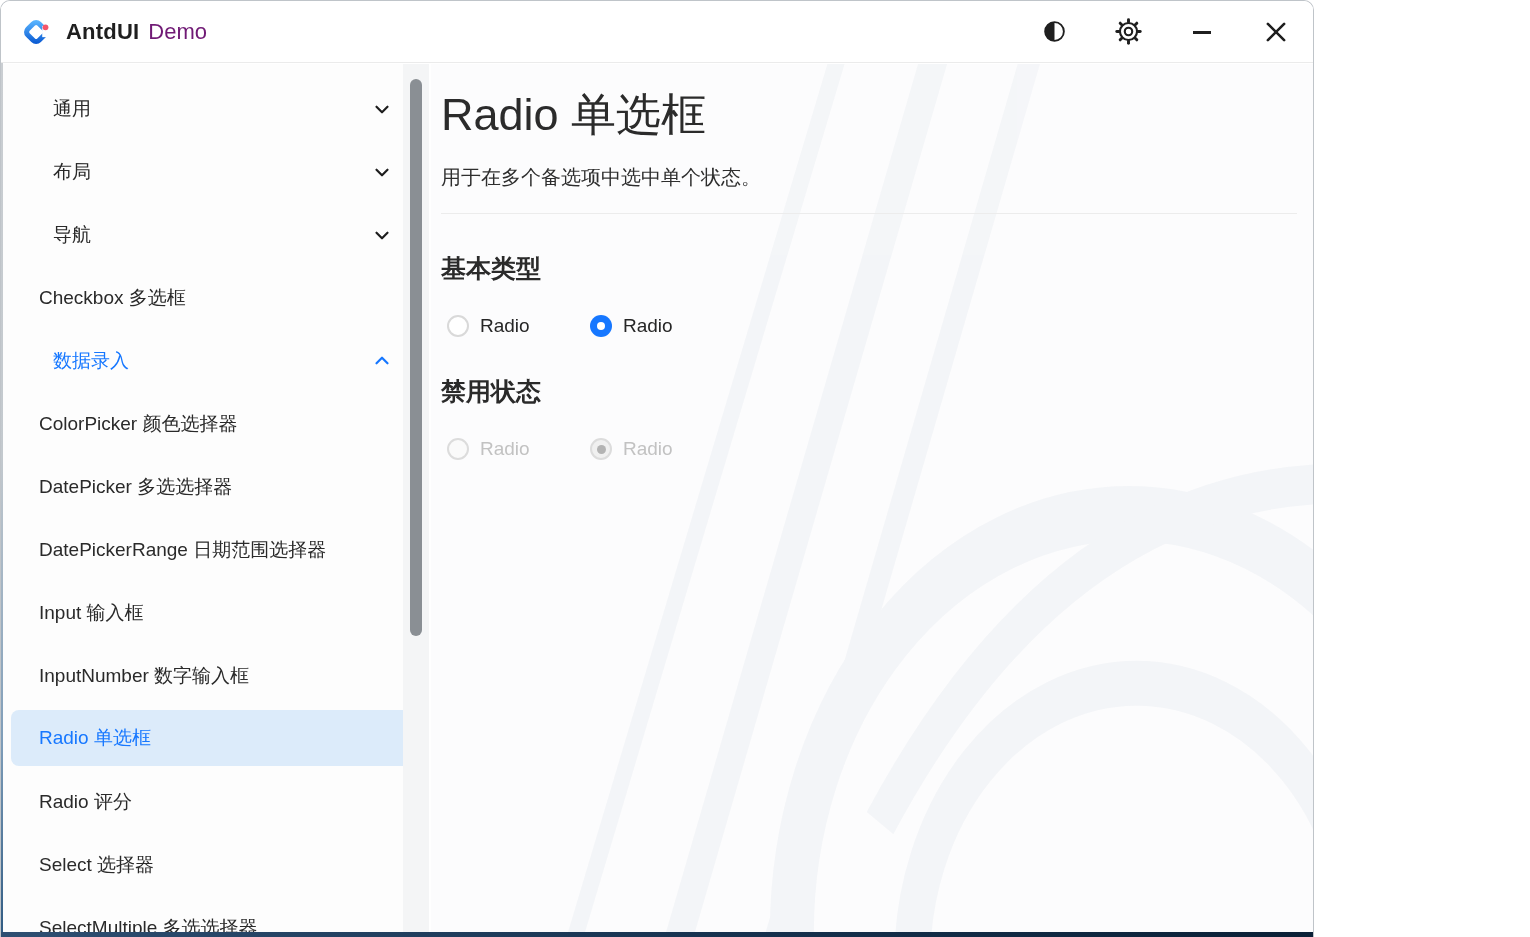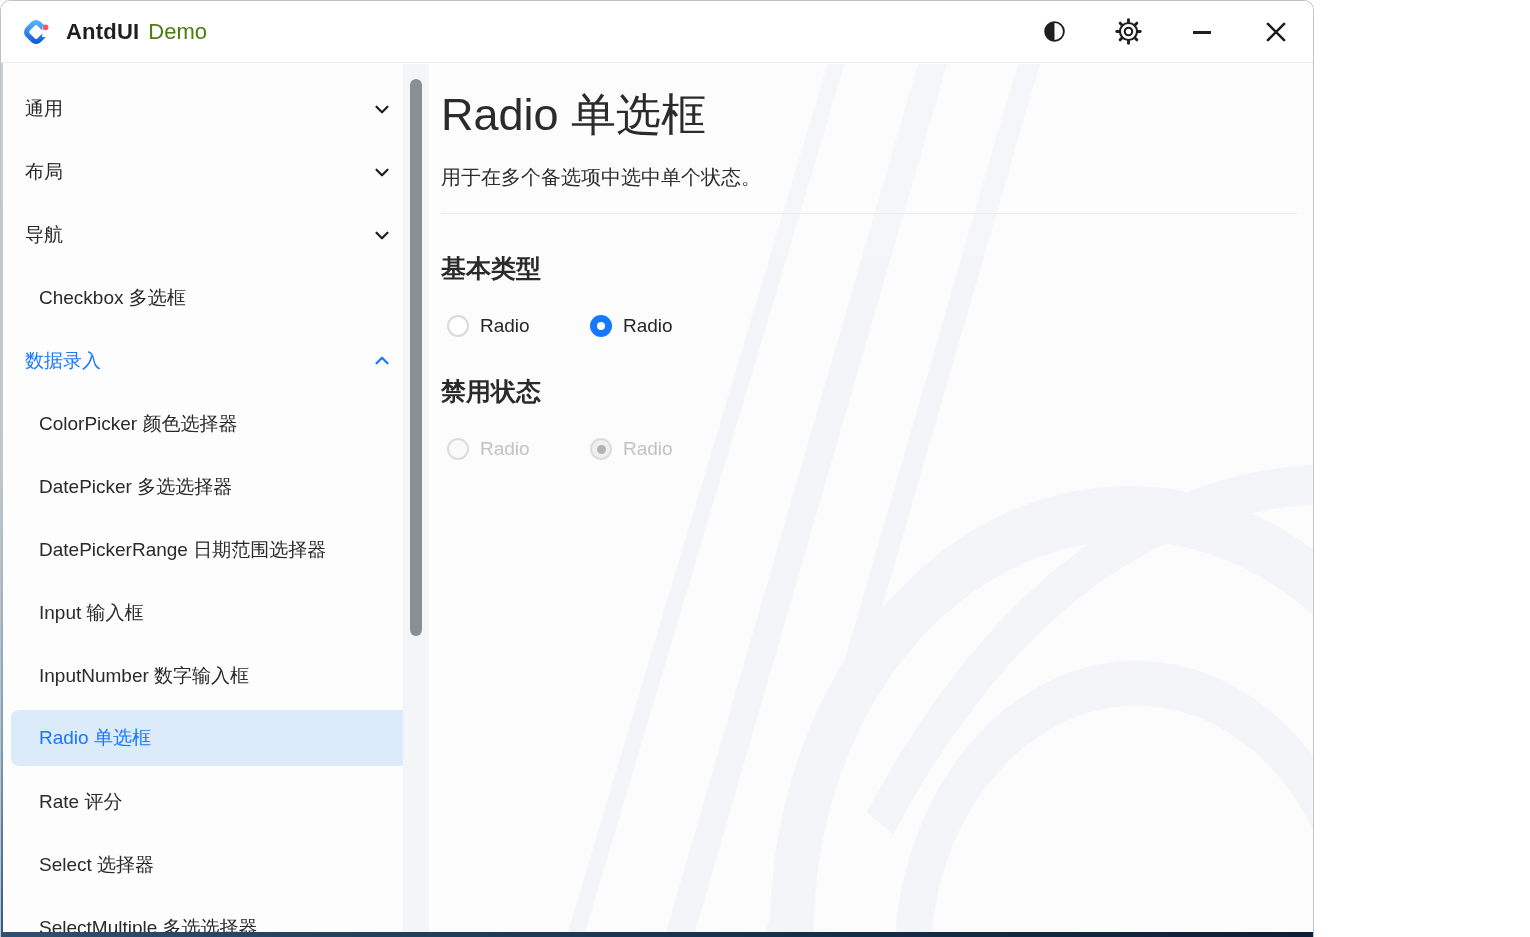--- a/index.html
+++ b/index.html
@@ -11,37 +11,37 @@
     color:#1f1f1f;
   }
   
   .titlebar {
     height:62px; display:flex; align-items:center;
     padding:0 13px 0 22px; background:#fff;
     border-bottom:1px solid #ebebeb;
   }
   .logo { width:30px; height:30px; flex:0 0 auto; }
   .brand { margin-left:13px; font-size:22px; font-weight:600; color:#1f1f1f; letter-spacing:.2px; }
-  .brand-suffix { margin-left:9px; font-size:22px; font-weight:500; color:#4d7c0f; }
+  .brand-suffix { margin-left:9px; font-size:22px; font-weight:500; color:#701a75; }
   .tb-spacer { flex:1; }
   .tb-btn {
     width:48px; height:44px; display:flex; align-items:center; justify-content:center;
     margin-left:26px; cursor:pointer; border-radius:6px;
   }
   .tb-btn svg { display:block; }
   
   .sidebar {
     position:absolute; top:63px; left:0; width:428px; bottom:0;
     background:#fdfdfd; overflow:hidden; padding-top:13px; z-index:2;
   }
   .side-item {
     height:63px; display:flex; align-items:center;
     font-size:19px; color:#2a2a2a; cursor:pointer;
   }
-  .side-item.category { padding:0 36px 0 24px; }
+  .side-item.category { padding:0 36px 0 24px;margin-left:28px; }
   .side-item.child { padding:0 36px 0 38px; }
   .side-item.category .chev { margin-left:auto; }
   .side-item.cat-active { color:#1677ff; }
   .side-item.selected {
     height:56px; margin:3px 4px 4px 10px; padding:0 0 0 28px;
     background:#dcebfa; border-radius:8px; color:#1677ff;
   }
   .chev svg { display:block; }
   
   .scroll-track {
@@ -203,21 +203,21 @@
     <div class="side-item child">
       <span>Input 输入框</span>
     </div>
     <div class="side-item child">
       <span>InputNumber 数字输入框</span>
     </div>
     <div class="side-item child selected">
       <span>Radio 单选框</span>
     </div>
     <div class="side-item child">
-      <span>Rate 评分</span>
+      <span>Radio 评分</span>
     </div>
     <div class="side-item child">
       <span>Select 选择器</span>
     </div>
     <div class="side-item child">
       <span>SelectMultiple 多选选择器</span>
     </div>
   </div>
 
   <div class="scroll-track">

